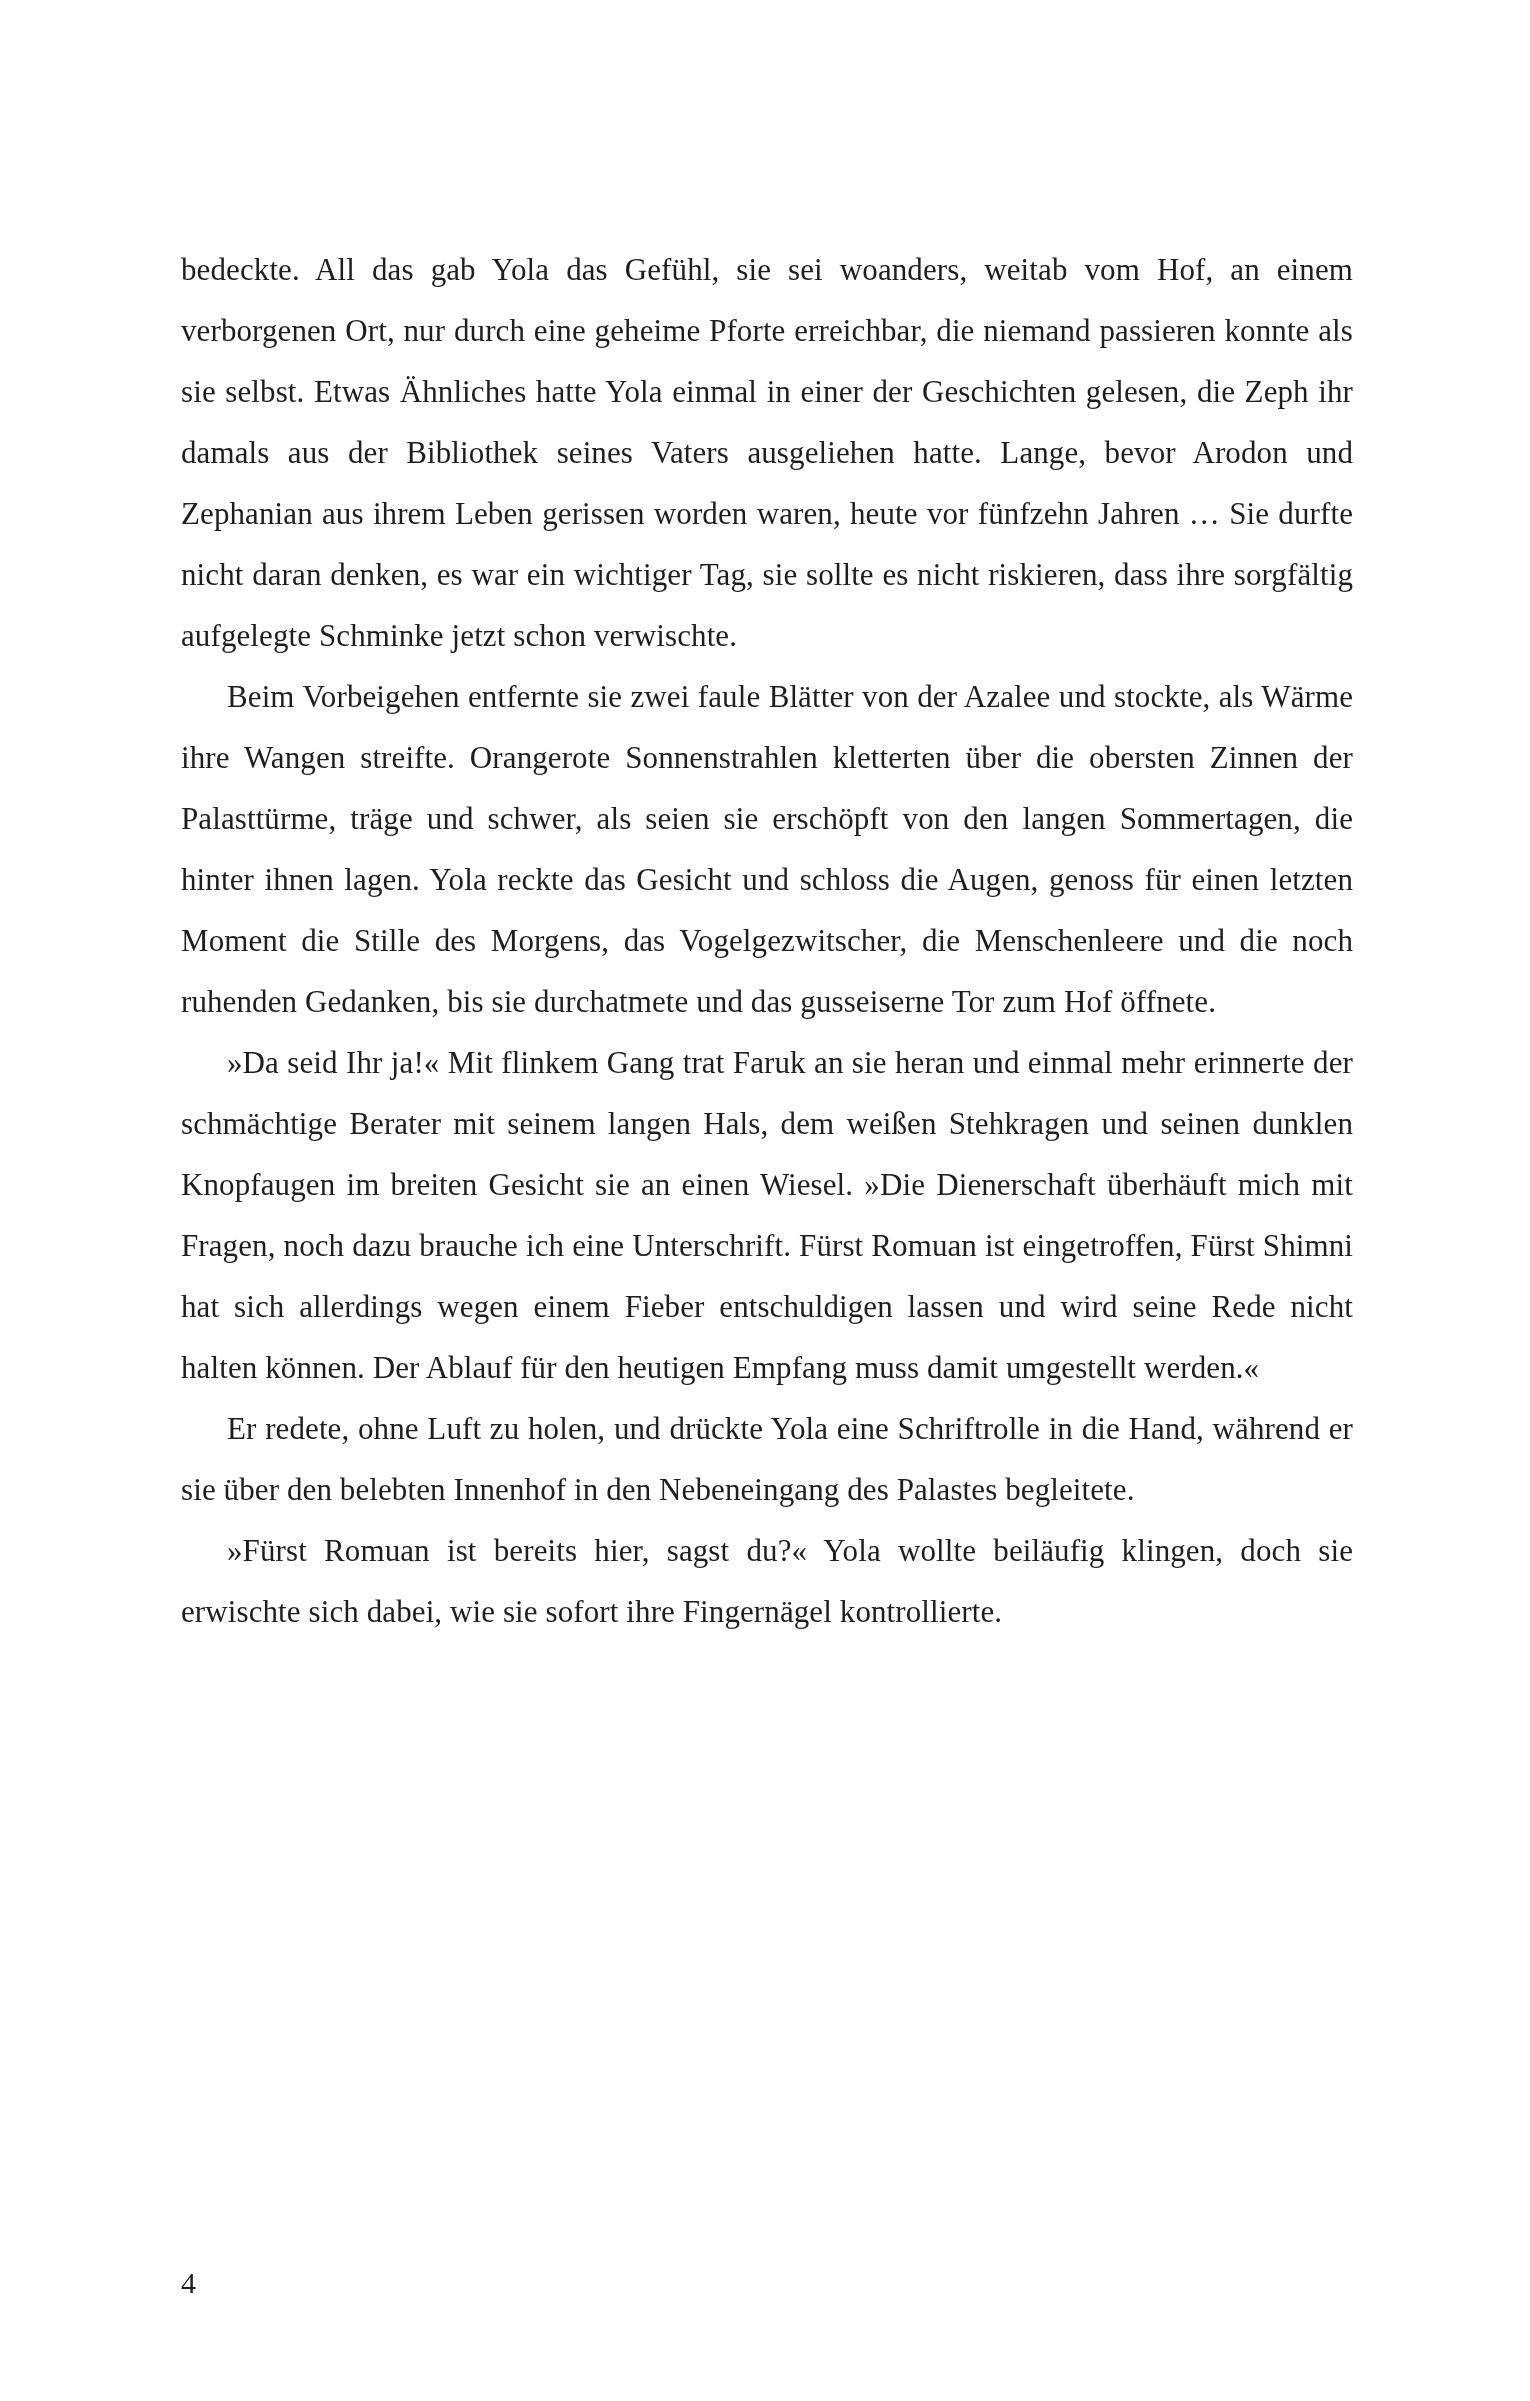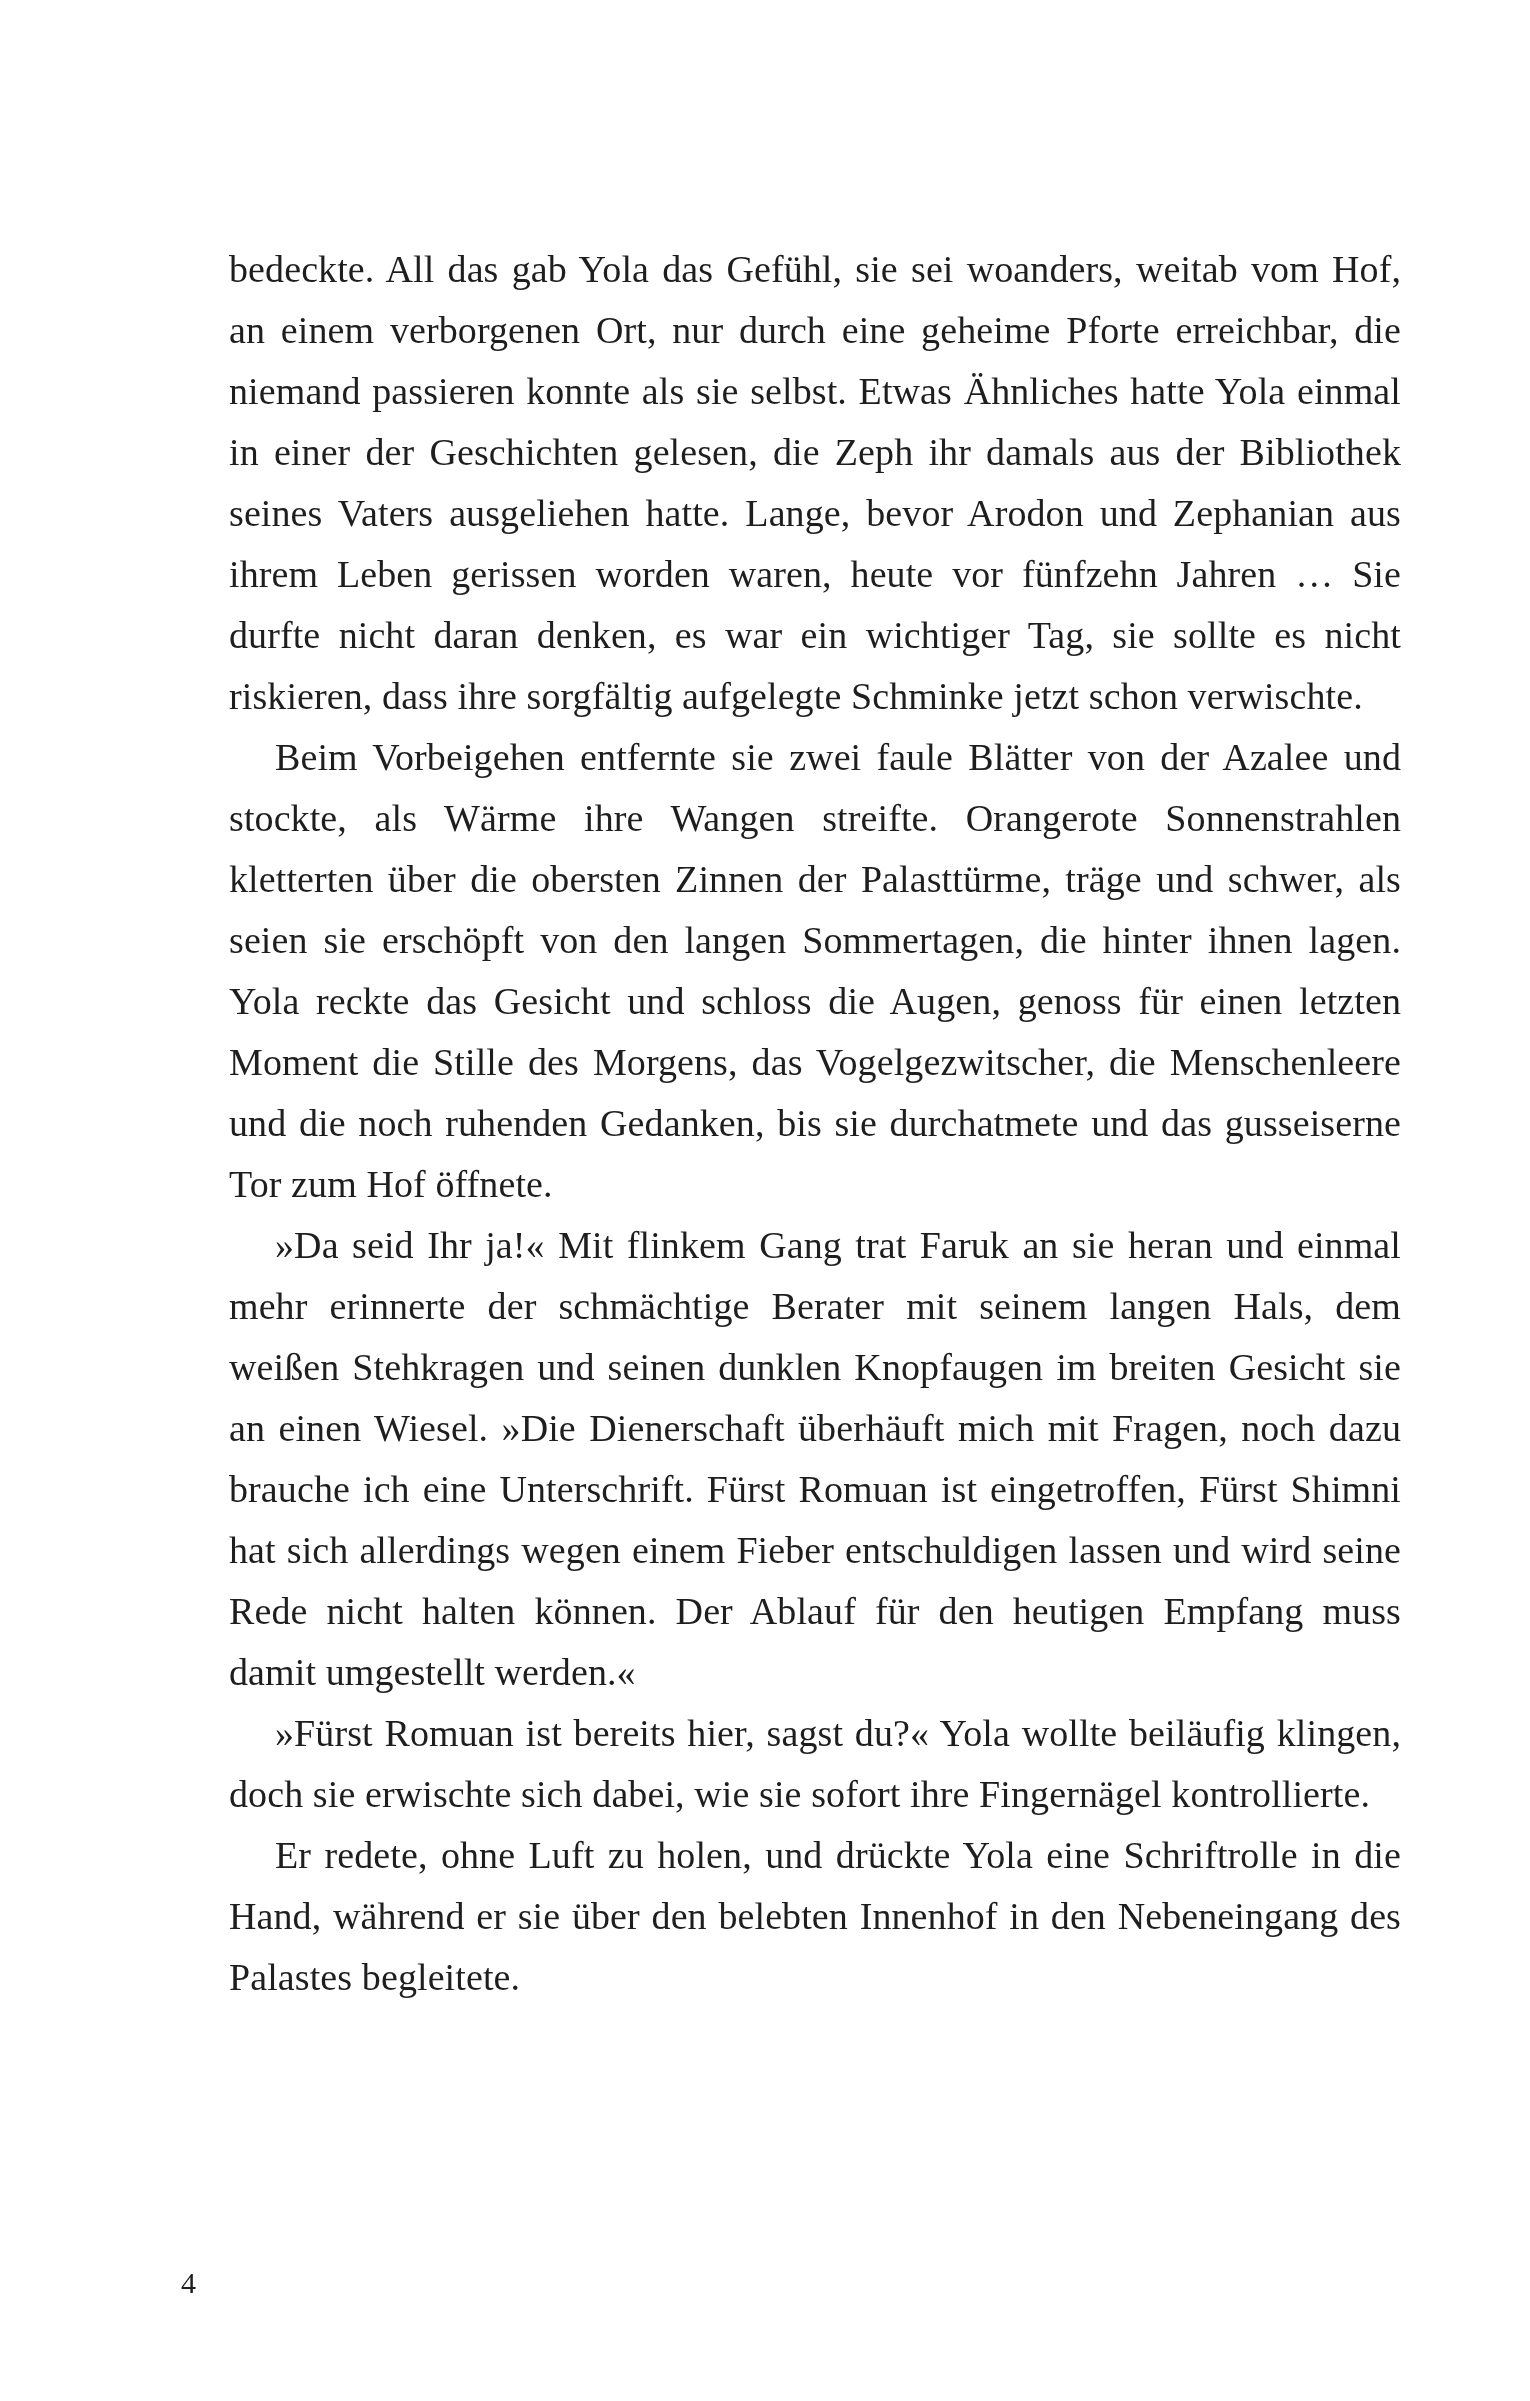--- a/index.html
+++ b/index.html
@@ -17,25 +17,24 @@
   .book-page {
     position: absolute;
     inset: 0;
     background: #ffffff;
   }
   .text-block {
     position: absolute;
     left: 181px;
     top: 239px;
     width: 1172px;
-    font-size: 38px;
+    font-size: 31px;
     line-height: 61px;
     text-align: justify;
     letter-spacing: 0.1px;
-    margin-left: 48px;
   }
   .text-block p {
     margin: 0;
     padding: 0;
   }
   .text-block p.indent {
     text-indent: 46px;
   }
   .page-number {
     position: absolute;
@@ -47,18 +46,18 @@
   }
 </style>
 </head>
 <body>
 
 <main class="book-page">
   <div class="text-block" id="text-block">
       <p>bedeckte. All das gab Yola das Gefühl, sie sei woanders, weitab vom Hof, an einem verborgenen Ort, nur durch eine geheime Pforte erreichbar, die niemand passieren konnte als sie selbst. Etwas Ähnliches hatte Yola einmal in einer der Geschichten gelesen, die Zeph ihr damals aus der Bibliothek seines Vaters ausgeliehen hatte. Lange, bevor Arodon und Zephanian aus ihrem Leben gerissen worden waren, heute vor fünfzehn Jahren … Sie durfte nicht daran denken, es war ein wichtiger Tag, sie sollte es nicht riskieren, dass ihre sorgfältig aufgelegte Schminke jetzt schon verwischte.</p>
       <p class="indent">Beim Vorbeigehen entfernte sie zwei faule Blätter von der Azalee und stockte, als Wärme ihre Wangen streifte. Orangerote Sonnenstrahlen kletterten über die obersten Zinnen der Palasttürme, träge und schwer, als seien sie erschöpft von den langen Sommertagen, die hinter ihnen lagen. Yola reckte das Gesicht und schloss die Augen, genoss für einen letzten Moment die Stille des Morgens, das Vogelgezwitscher, die Menschenleere und die noch ruhenden Gedanken, bis sie durchatmete und das gusseiserne Tor zum Hof öffnete.</p>
       <p class="indent">»Da seid Ihr ja!« Mit flinkem Gang trat Faruk an sie heran und einmal mehr erinnerte der schmächtige Berater mit seinem langen Hals, dem weißen Stehkragen und seinen dunklen Knopfaugen im breiten Gesicht sie an einen Wiesel. »Die Dienerschaft überhäuft mich mit Fragen, noch dazu brauche ich eine Unterschrift. Fürst Romuan ist eingetroffen, Fürst Shimni hat sich allerdings wegen einem Fieber entschuldigen lassen und wird seine Rede nicht halten können. Der Ablauf für den heutigen Empfang muss damit umgestellt werden.«</p>
+      <p class="indent">Er redete, ohne Luft zu holen, und drückte Yola eine Schriftrolle in die Hand, während er sie über den belebten Innenhof in den Nebeneingang des Palastes begleitete.</p>
       <p class="indent">»Fürst Romuan ist bereits hier, sagst du?« Yola wollte beiläufig klingen, doch sie erwischte sich dabei, wie sie sofort ihre Fingernägel kontrollierte.</p>
-      <p class="indent">Er redete, ohne Luft zu holen, und drückte Yola eine Schriftrolle in die Hand, während er sie über den belebten Innenhof in den Nebeneingang des Palastes begleitete.</p>
     </div>
   <div class="page-number">4</div>
 </main>
 
 
 </body></html>

